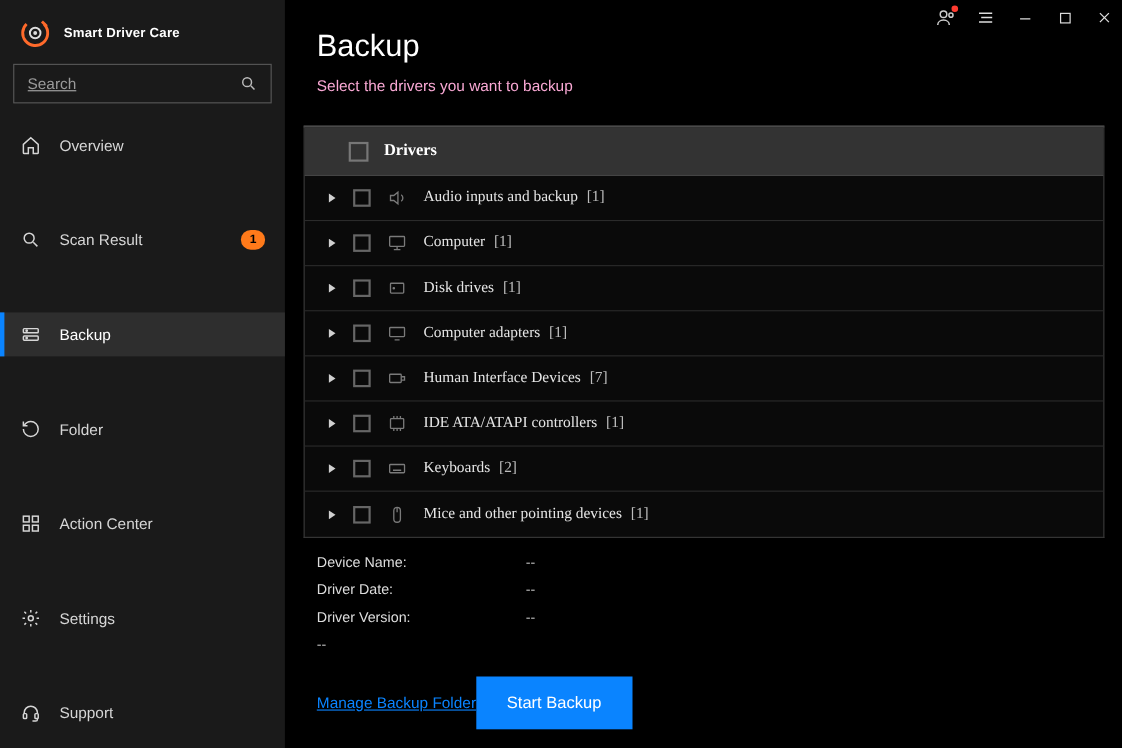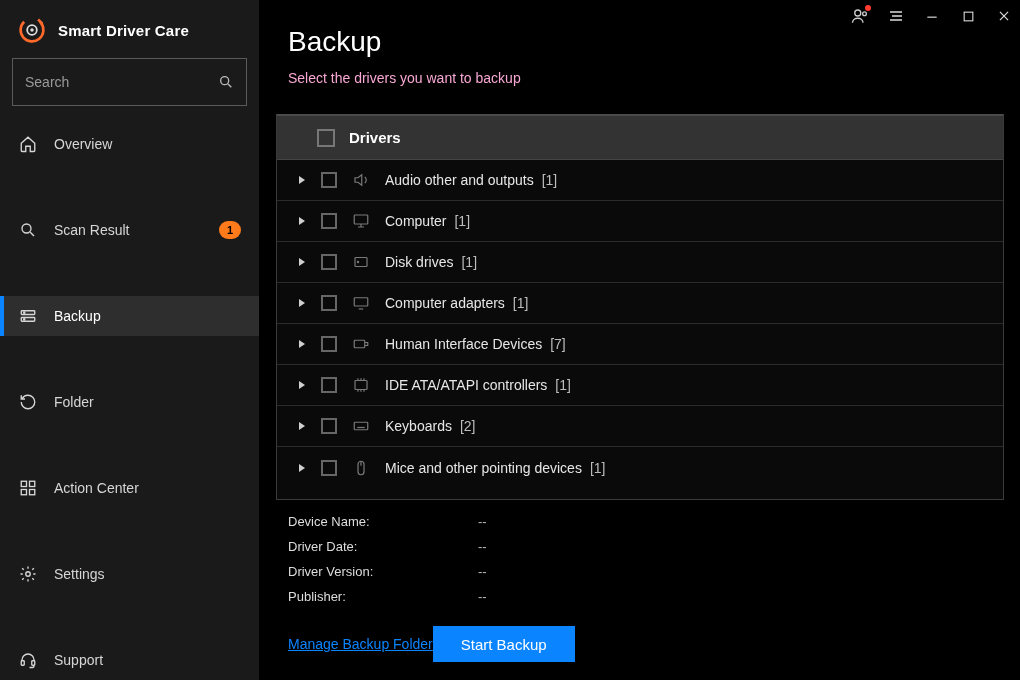--- a/index.html
+++ b/index.html
@@ -3,23 +3,23 @@
 <meta charset="utf-8">
 <style>
   * { box-sizing: border-box; margin: 0; padding: 0; }
   html, body { width: 1020px; height: 680px; background: #000; font-family: "Segoe UI", Arial, sans-serif; color: #eaeaea; overflow: hidden; }
   .app { display: flex; width: 1020px; height: 680px; background: #000; }
 
   
   .sidebar { width: 260px; background: #1a1a1a; display: flex; flex-direction: column; border-right: 1px solid #000; }
   .brand { display: flex; align-items: center; gap: 12px; padding: 16px 18px 14px 18px; }
   .brand-logo { width: 28px; height: 28px; display: inline-flex; align-items: center; justify-content: center; }
-  .brand-title { font-size: 15px; font-weight: 600; color: #fff; letter-spacing: 0.2px; }
+  .brand-title { font-size: 12px; font-weight: 600; color: #fff; letter-spacing: 0.2px; }
   .search-wrap { padding: 0 12px 14px 12px; }
-  .search { display: flex; align-items: center; justify-content: space-between; height: 48px; border: 1px solid #5a5a5a; padding: 0 12px; color: #aaa; background: #1a1a1a; }
+  .search { display: flex; align-items: center; justify-content: space-between; height: 36px; border: 1px solid #5a5a5a; padding: 0 12px; color: #aaa; background: #1a1a1a; text-decoration: underline; }
   .search input { flex: 1; background: transparent; border: none; outline: none; color: #ddd; font-size: 14px; }
   .search input::placeholder { color: #9a9a9a; }
   .nav { display: flex; flex-direction: column; padding-top: 4px; gap: 46px; }
   .nav-item { display: flex; align-items: center; gap: 16px; padding: 0 18px; height: 40px; color: #d6d6d6; font-size: 14px; cursor: pointer; position: relative; }
   .nav-item .nicon { width: 20px; height: 20px; display: inline-flex; align-items: center; justify-content: center; color: #d6d6d6; }
   .nav-item.active { background: #2e2e2e; color: #fff; }
   .nav-item.active::before { content: ""; position: absolute; left: 0; top: 0; bottom: 0; width: 4px; background: #0a84ff; }
   .nav-item .label { flex: 1; }
   .badge { background: #ff7a1a; color: #000; font-size: 11px; min-width: 22px; height: 18px; border-radius: 9px; display: inline-flex; align-items: center; justify-content: center; padding: 0 6px; font-weight: 600; }
 
@@ -27,21 +27,21 @@
   .main { flex: 1; display: flex; flex-direction: column; background: #000; position: relative; }
   .titlebar { position: absolute; right: 6px; top: 6px; display: flex; gap: 16px; align-items: center; }
   .tb-btn { width: 20px; height: 20px; display: inline-flex; align-items: center; justify-content: center; color: #ddd; cursor: pointer; }
   .tb-user { position: relative; }
   .tb-user .dot { position: absolute; top: -1px; right: -1px; width: 6px; height: 6px; border-radius: 50%; background: #ff3b30; }
 
   .page-header { padding: 26px 28px 12px 28px; }
   .page-title { font-size: 28px; font-weight: 400; color: #fff; }
   .page-sub { margin-top: 12px; font-size: 14px; color: #f9a8d4; }
 
-  .panel { margin: 16px 16px 0 16px; border: 1px solid #3a3a3a; border-top: 2px solid #4a4a4a; background: #0a0a0a; display: flex; flex-direction: column; height: 426px; }
+  .panel { margin: 16px 16px 0 16px; border: 1px solid #3a3a3a; border-top: 2px solid #4a4a4a; background: #0a0a0a; display: flex; flex-direction: column; height: 426px; font-family: Liberation Serif, serif; }
   .panel-head { display: flex; align-items: center; gap: 14px; padding: 0 20px 0 40px; height: 44px; background: #333; border-bottom: 1px solid #444; }
   .panel-head .chk { width: 18px; height: 18px; border: 2px solid #777; background: transparent; }
   .panel-head .ph-title { font-size: 15px; font-weight: 600; color: #fff; }
 
   .list { flex: 1; overflow-y: auto; position: relative; }
   .list::-webkit-scrollbar { width: 8px; }
   .list::-webkit-scrollbar-track { background: #1a1a1a; }
   .list::-webkit-scrollbar-thumb { background: #555; }
   .row { display: flex; align-items: center; gap: 14px; height: 41px; padding: 0 20px; color: #e6e6e6; border-bottom: 1px solid #2b2b2b; }
   .row:last-child { border-bottom: none; }
@@ -49,21 +49,21 @@
   .row .chk { width: 16px; height: 16px; border: 2px solid #666; background: transparent; flex: 0 0 16px; }
   .row .ricon { width: 20px; height: 20px; display: inline-flex; align-items: center; justify-content: center; color: #7a7a7a; }
   .row .rtext { font-size: 14px; display: inline-flex; align-items: center; gap: 8px; }
   .row .rcount { color: #bdbdbd; }
 
   .details { padding: 14px 28px 4px 28px; display: grid; grid-template-columns: 190px 1fr; row-gap: 10px; font-size: 13px; color: #ddd; }
   .details .dval { color: #bbb; }
 
   .footer { display: flex; align-items: center; justify-content: flex-start; padding: 18px 18px 18px 28px; }
   .link { color: #0a84ff; text-decoration: underline; font-size: 14px; cursor: pointer; }
-  .primary-btn { background: #0a84ff; color: #fff; border: none; padding: 0 28px; height: 36px; font-size: 15px; cursor: pointer; }
+  .primary-btn { background: #0a84ff; color: #fff; border: none; padding: 0 28px; height: 48px; font-size: 15px; cursor: pointer; }
 
   svg { display: block; }
 </style>
 </head>
 <body>
 
 <div class="app">
 
   <aside class="sidebar">
     <div class="brand">
@@ -212,21 +212,21 @@
               </svg>
             </span>
             <span class="chk"></span>
             <span class="ricon">
               <svg width="18" height="18" viewBox="0 0 24 24" fill="none" stroke="#7a7a7a" stroke-width="1.6">
                 <path d="M4 9v6h4l5 4V5L8 9H4z"></path>
                 <path d="M17 8a5 5 0 010 8"></path>
               </svg>
             </span>
             <span class="rtext">
-              <span>Audio other and outputs</span>
+              <span>Audio inputs and backup</span>
               <span class="rcount">[1]</span>
             </span>
           </div>
           <div class="row">
             <span class="tri">
               <svg width="10" height="10" viewBox="0 0 10 10">
                 <polygon points="2,1 8,5 2,9" fill="#d0d0d0"></polygon>
               </svg>
             </span>
             <span class="chk"></span>
@@ -352,21 +352,20 @@
         </div>
     </div>
 
     <div class="details">
       <div>Device Name:</div>
       <div class="dval">--</div>
       <div>Driver Date:</div>
       <div class="dval">--</div>
       <div>Driver Version:</div>
       <div class="dval">--</div>
-      <div>Publisher:</div>
       <div class="dval">--</div>
     </div>
 
     <div class="footer">
       <a class="link">Manage Backup Folder</a>
       <button class="primary-btn">Start Backup</button>
     </div>
   </main>
 </div>
 

